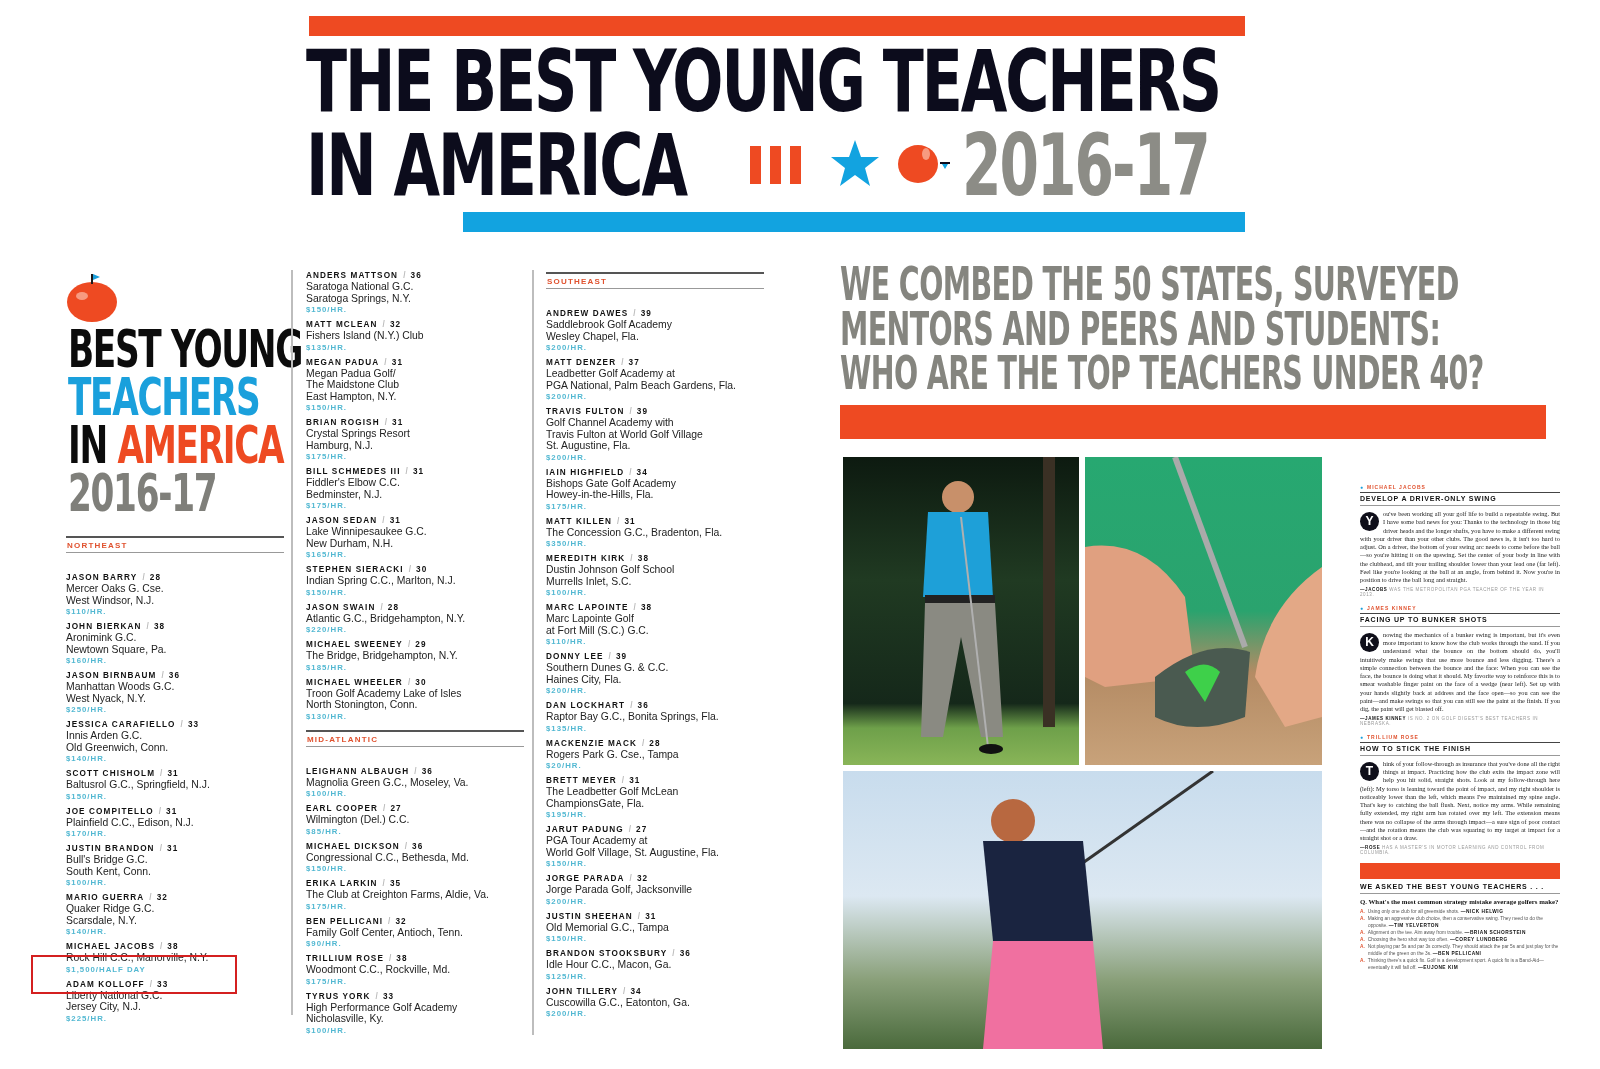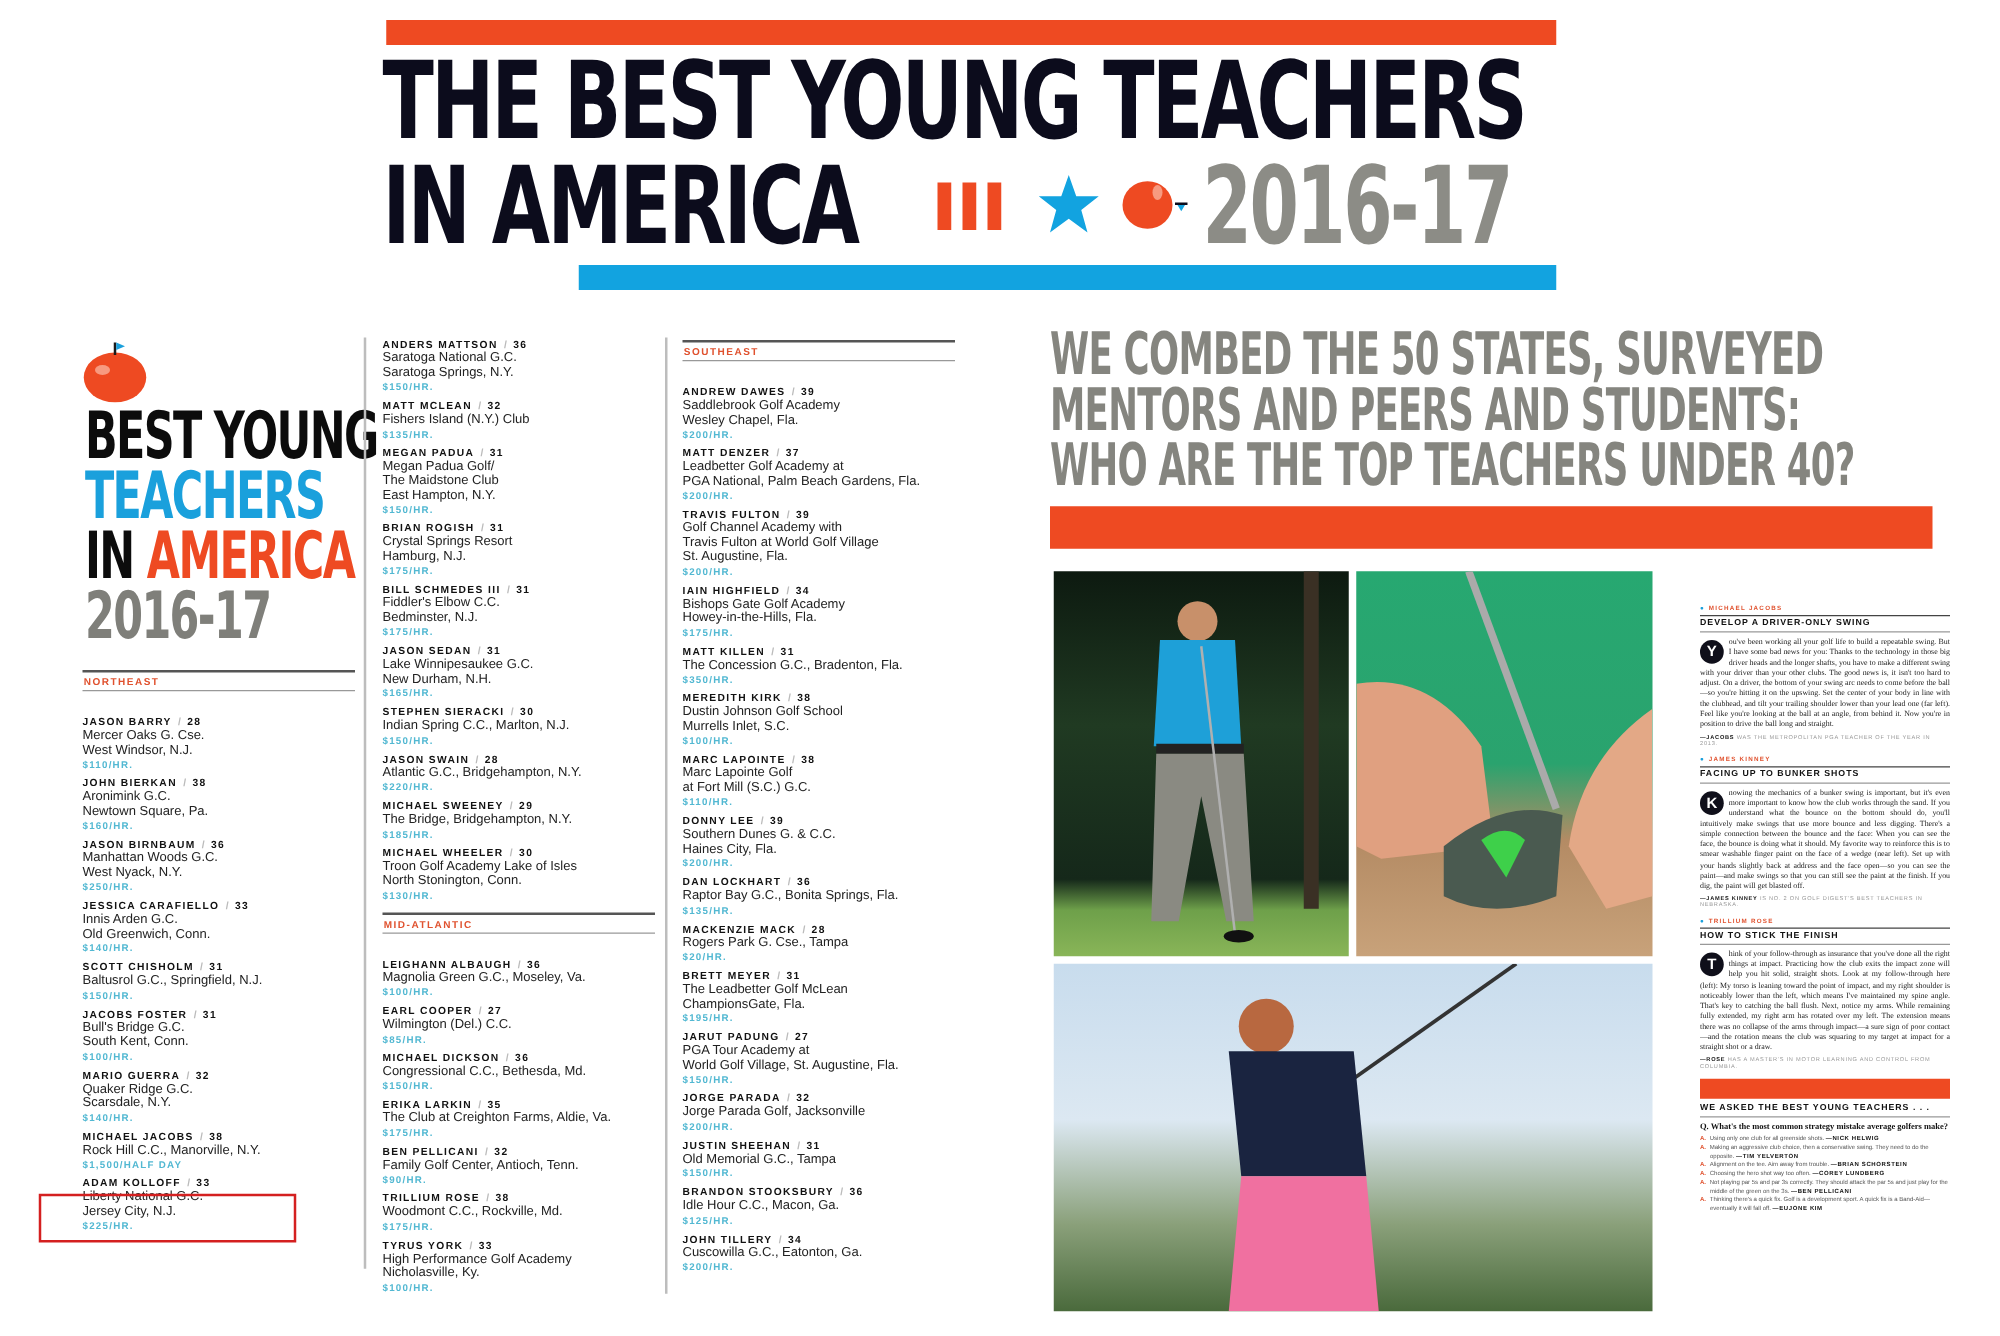--- a/index.html
+++ b/index.html
@@ -148,21 +148,26 @@
         <div class="line">Innis Arden G.C.</div>
         <div class="line">Old Greenwich, Conn.</div>
         <div class="rate">$140/HR.</div>
       </div>
       <div class="entry">
         <div class="name"><span>SCOTT CHISHOLM</span><span class="slash">/</span><span class="age">31</span></div>
         <div class="line">Baltusrol G.C., Springfield, N.J.</div>
         <div class="rate">$150/HR.</div>
       </div>
       <div class="entry">
-        <div class="name"><span>JACOBS FOSTER</span><span class="slash">/</span><span class="age">31</span></div>
+        <div class="name"><span>JOE COMPITELLO</span><span class="slash">/</span><span class="age">31</span></div>
+        <div class="line">Plainfield C.C., Edison, N.J.</div>
+        <div class="rate">$170/HR.</div>
+      </div>
+      <div class="entry">
+        <div class="name"><span>JUSTIN BRANDON</span><span class="slash">/</span><span class="age">31</span></div>
         <div class="line">Bull's Bridge G.C.</div>
         <div class="line">South Kent, Conn.</div>
         <div class="rate">$100/HR.</div>
       </div>
       <div class="entry">
         <div class="name"><span>MARIO GUERRA</span><span class="slash">/</span><span class="age">32</span></div>
         <div class="line">Quaker Ridge G.C.</div>
         <div class="line">Scarsdale, N.Y.</div>
         <div class="rate">$140/HR.</div>
       </div>

